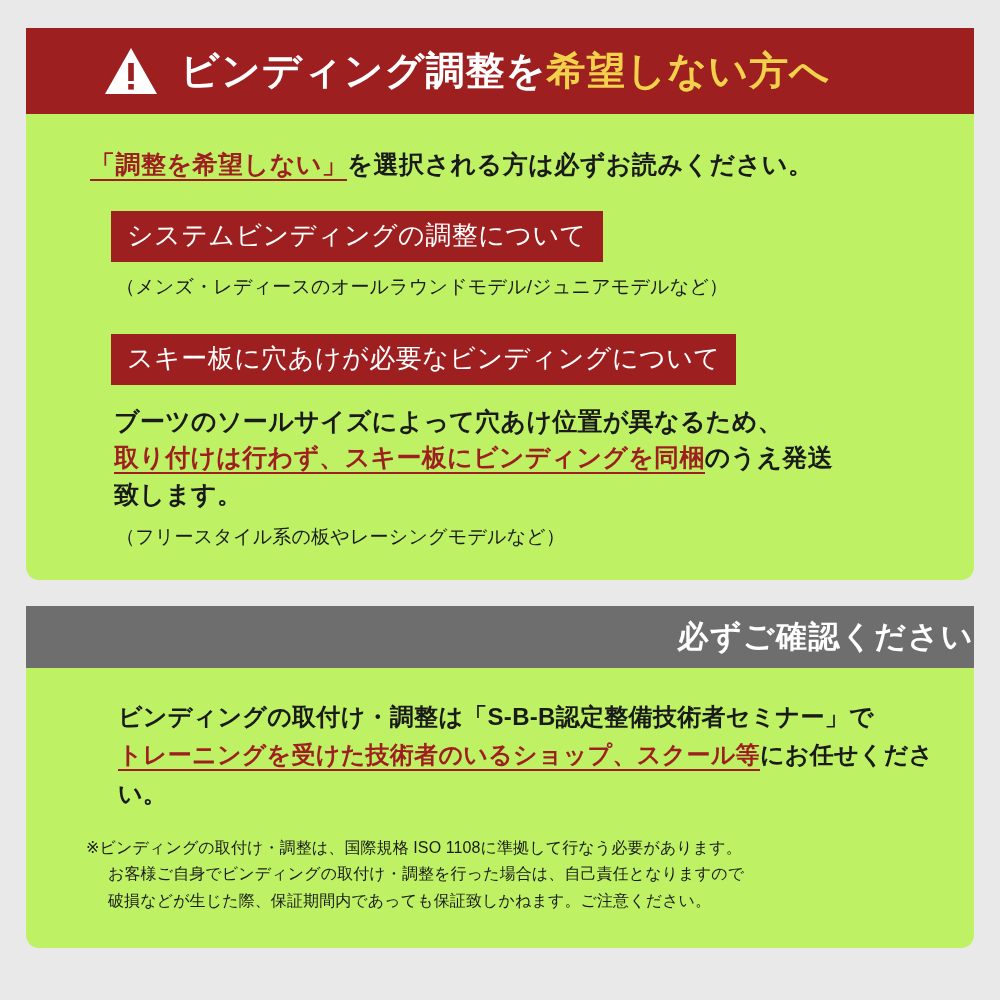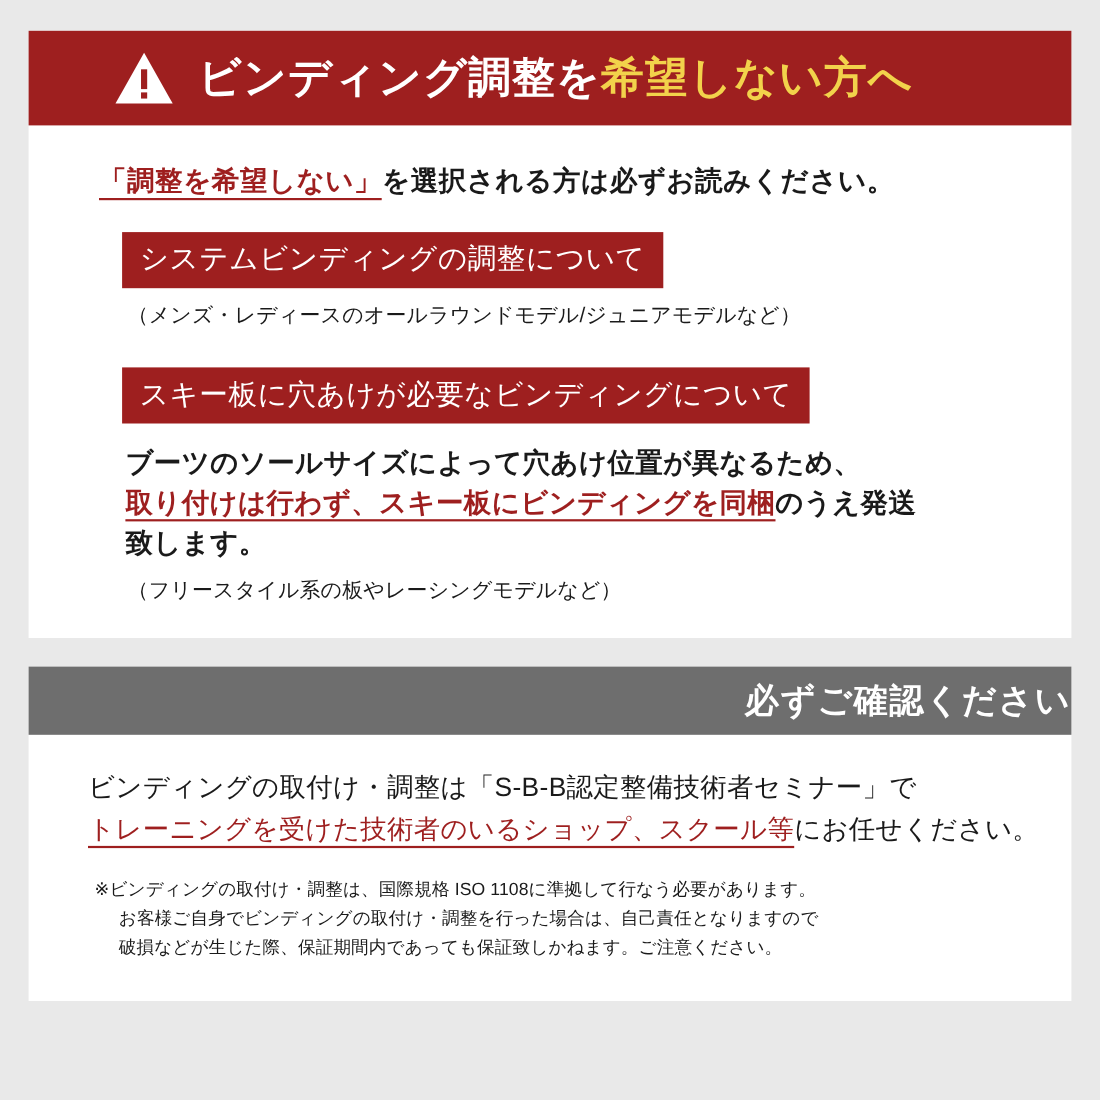--- a/index.html
+++ b/index.html
@@ -19,23 +19,24 @@
     height: 1000px;
     background: #e9e9e9;
     box-sizing: border-box;
     padding: 28px 26px;
     display: flex;
     flex-direction: column;
   }
 
   
   .panel {
-    background: #ffffff;
+    background: #bef264;
     width: 100%;
     box-sizing: border-box;
+    border-radius: 13px;
   }
   .panel-top {
     flex: 0 0 auto;
   }
 
   .red-header {
     background: #9e1f1f;
     height: 86px;
     display: flex;
     align-items: center;
@@ -125,22 +126,22 @@
     font-size: 31px;
     font-weight: bold;
     color: #ffffff;
     letter-spacing: 1.5px;
   }
   .panel2-body {
     padding: 30px 0 34px 0;
   }
   .p2-line {
     font-size: 24px;
-    font-weight: normal;
-    margin: 0 0 0 54px;
+    font-weight: bold;
+    margin: 0 0 0 92px;
     letter-spacing: 0.3px;
     line-height: 1.6;
   }
   .p2-line .ul-red {
     color: #9e1f1f;
     border-bottom: 2px solid #9e1f1f;
     padding-bottom: 1px;
   }
   .p2-note {
     font-size: 16px;

